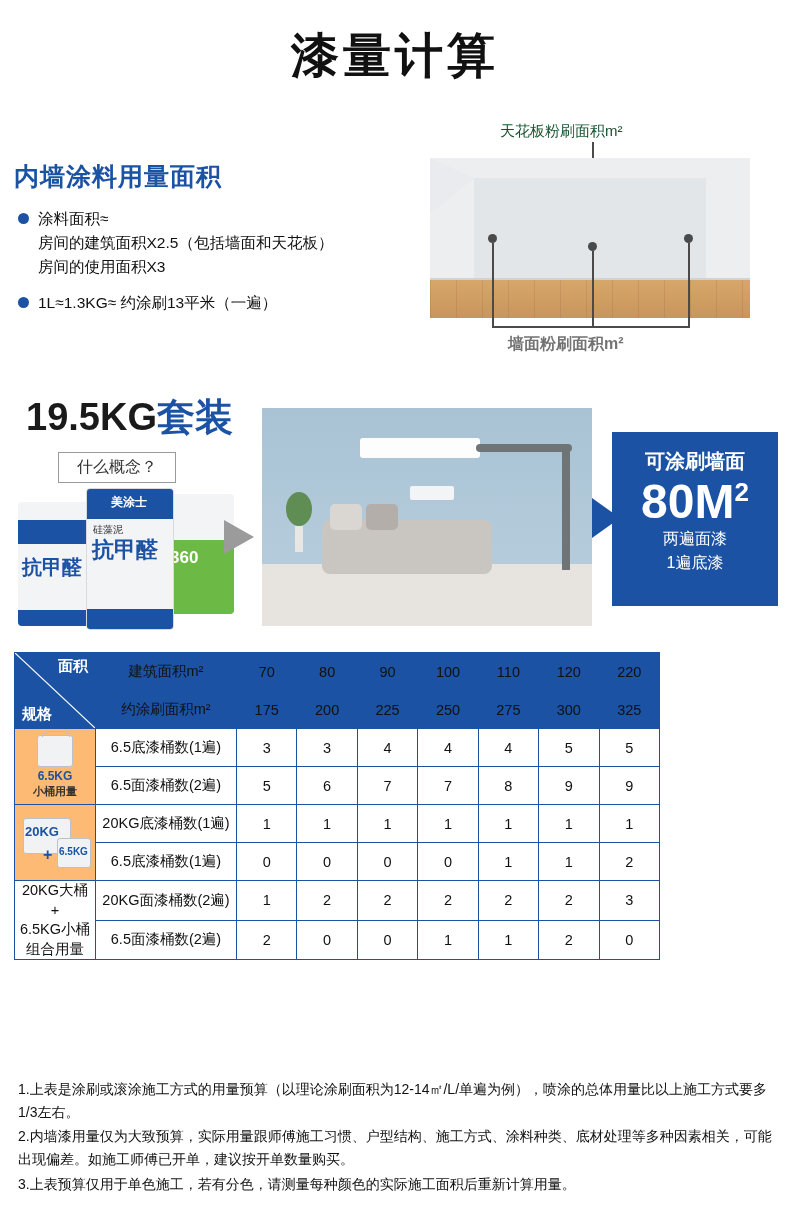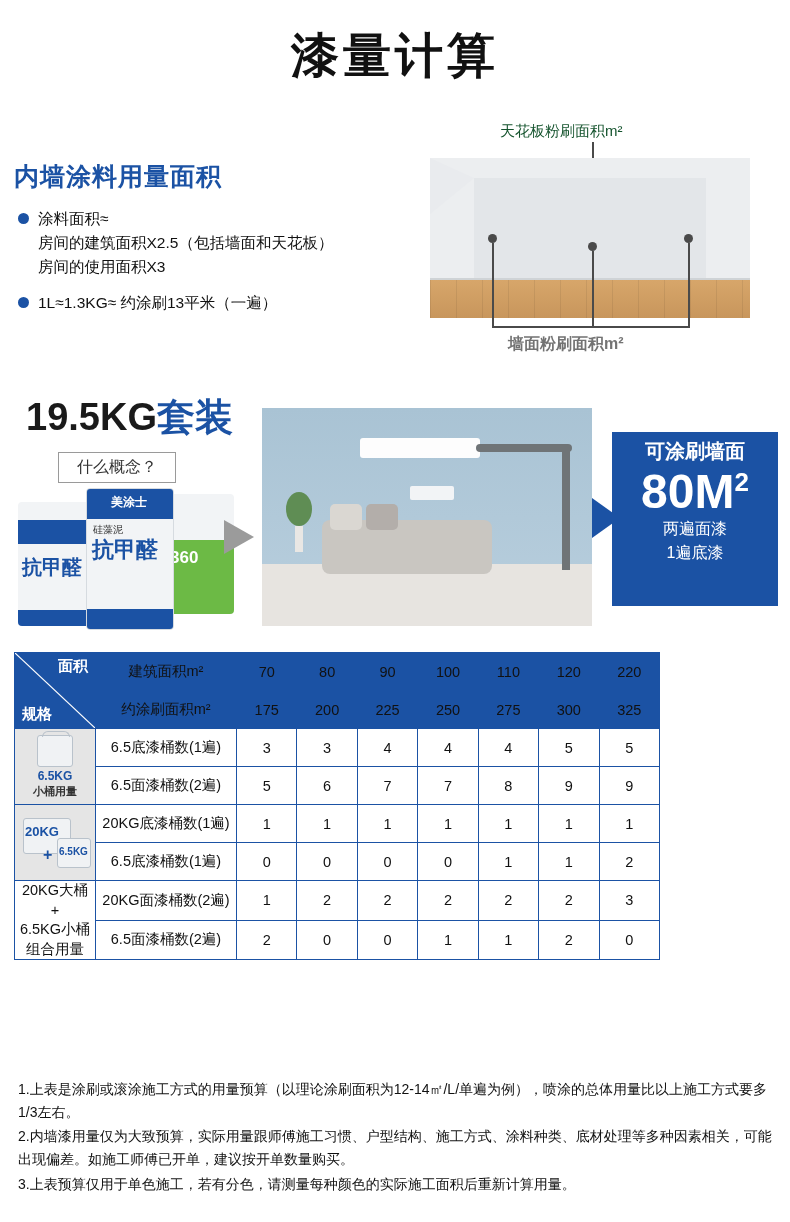--- a/index.html
+++ b/index.html
@@ -71,41 +71,41 @@
   .room-photo{
     position:absolute;left:262px;top:408px;width:330px;height:218px;overflow:hidden;
     background:linear-gradient(#a9c3d4,#b9cfde);
   }
   .arrow-blue{
     position:absolute;left:592px;top:498px;width:0;height:0;
     border-top:20px solid transparent;border-bottom:20px solid transparent;border-left:28px solid #1b52a4;
   }
   .blue-box{
     position:absolute;left:612px;top:432px;width:166px;height:174px;background:#1b52a4;
-    color:#fff;text-align:center;box-sizing:border-box;
+    color:#fff;text-align:center;padding-top:10px;box-sizing:border-box;
   }
   .blue-box .l1{font-size:20px;font-weight:bold;margin-top:6px;}
   .blue-box .l2{font-size:48px;font-weight:bold;line-height:1.05;margin-top:2px;}
   .blue-box .l2 sup{font-size:26px;vertical-align:super;}
   .blue-box .l3{font-size:16px;margin-top:0;line-height:1.45;}
 
   
   .tbl{position:absolute;left:14px;top:652px;width:646px;border-collapse:collapse;}
   .tbl td,.tbl th{
     border:1px solid #1b52a4;font-size:14.5px;text-align:center;color:#111;
     padding:0;height:37px;font-weight:normal;
   }
   .hdr{background:#1b52a4;color:#fff;font-weight:bold;font-size:15px;}
   .corner{background:#1b52a4;position:relative;width:80px;}
   .corner .a{position:absolute;right:7px;top:4px;font-weight:bold;font-size:15px;color:#fff;}
   .corner .b{position:absolute;left:7px;bottom:4px;font-weight:bold;font-size:15px;color:#fff;}
   .corner .slash{position:absolute;left:0;top:0;width:100%;height:100%;}
   .lbl{text-align:left;padding-left:6px;font-size:14.5px;width:140px;}
   .num{font-weight:bold;font-size:16px;}
-  .icoc{background:#e5e5e5;width:80px;vertical-align:middle;margin-left:12px;}
+  .icoc{background:#fdba74;width:80px;vertical-align:middle;margin-left:12px;}
   .ico-text{font-size:12px;font-weight:bold;color:#1b52a4;text-align:center;line-height:1.25;}
   .ico-small{font-size:11px;color:#333;font-weight:bold;}
   .bigbucket{
     width:34px;height:30px;margin:0 auto 2px;background:#f0f2f4;border:1px solid #b9c2cb;border-radius:3px;
     position:relative;
   }
   .bigbucket::before{
     content:"";position:absolute;left:4px;top:-5px;width:26px;height:5px;border:1px solid #b9c2cb;border-bottom:none;border-radius:6px 6px 0 0;
   }
   .leftcap{background:#fff;font-size:15px;font-weight:bold;color:#111;line-height:1.35;}

